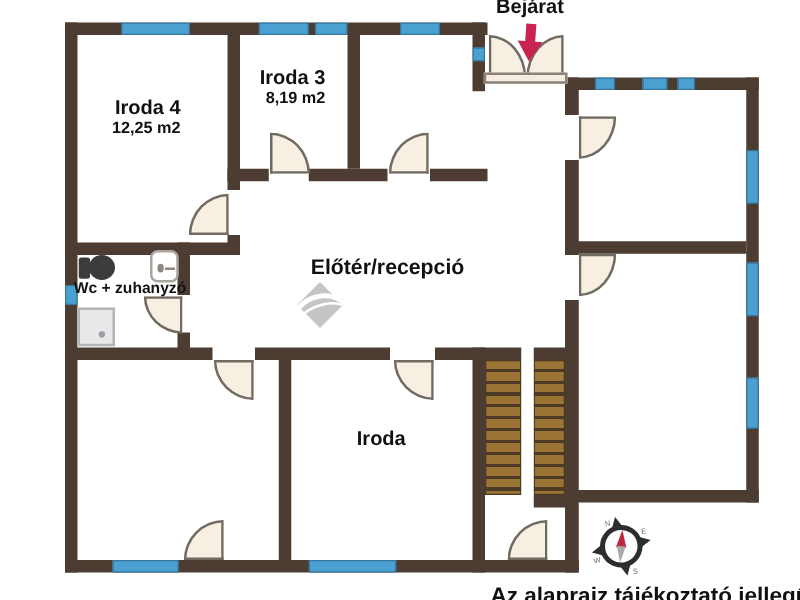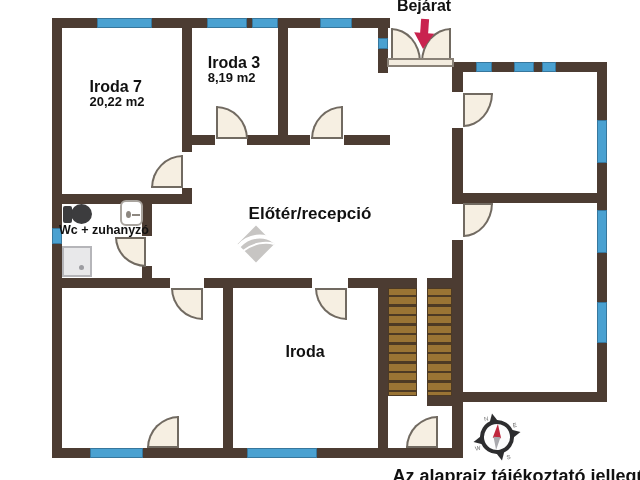--- a/index.html
+++ b/index.html
@@ -2,21 +2,21 @@
 <html><head>
 <meta charset="utf-8">
 <style>
   html,body{margin:0;padding:0;background:#fff;}
   #stage{position:relative;width:640px;height:480px;background:#ffffff;overflow:hidden;
          font-family:"Liberation Sans", sans-serif;}
   .w{position:absolute;background:#4c3c32;}
   .win{position:absolute;background:#4aa1d1;box-shadow:inset 0 0 0 1px rgba(20,40,60,.35);}
   .door{position:absolute;background:#f6efe2;border:2px solid #716a61;box-sizing:border-box;}
   .sill{position:absolute;background:#f3ecdf;border:2px solid #8a8278;box-sizing:border-box;}
-  .lbl{position:absolute;transform:translateX(-50%);text-align:left;white-space:nowrap;color:#111;}
+  .lbl{position:absolute;transform:translateX(-50%);text-align:right;white-space:nowrap;color:#111;}
   .rname{font-weight:bold;font-size:16px;line-height:17px;}
   .rname-big{font-weight:bold;font-size:17px;line-height:18px;}
   .rarea{font-weight:bold;font-size:13px;line-height:14px;}
   .small{font-weight:bold;font-size:12.5px;}
   .steps{position:absolute;background:repeating-linear-gradient(180deg,#9a7434 0px,#9a7434 7px,#4d3a24 7px,#4d3a24 9.5px);box-shadow:inset 0 0 0 1px #4d3a24;}
   .cap{position:absolute;background:#4c3c32;}
   .fix{position:absolute;box-sizing:border-box;}
   #watermark-text{position:absolute;left:281px;top:227px;font-family:"Liberation Serif", serif;
       font-variant:small-caps;font-size:27px;font-weight:600;letter-spacing:3px;color:#c3c1bf;}
   #watermark-reg{font-size:11px;vertical-align:14px;letter-spacing:0;}
@@ -129,22 +129,22 @@
       <g transform="rotate(16 26 26)">
         <polygon points="26,13 21.8,27 30.2,27" fill="#c0273d"></polygon>
         <polygon points="26,39 22.5,26 29.5,26" fill="#a9a9ad"></polygon>
       </g>
     </g>
   </svg>
 
   <div id="entrance-label">Bejárat</div>
 
   <div class="lbl" style="left:117px;top:78px">
-    <div class="rname">Iroda 7</div>
-    <div class="rarea">20,22 m2</div>
+    <div class="rname">Iroda 4</div>
+    <div class="rarea">12,25 m2</div>
   </div>
 
   <div class="lbl" style="left:234px;top:54px">
     <div class="rname">Iroda 3</div>
     <div class="rarea">8,19 m2</div>
   </div>
 
   <div class="lbl small" style="left:104px;top:223px">Wc + zuhanyzó</div>
 
   <div class="lbl" style="left:310px;top:205px">

